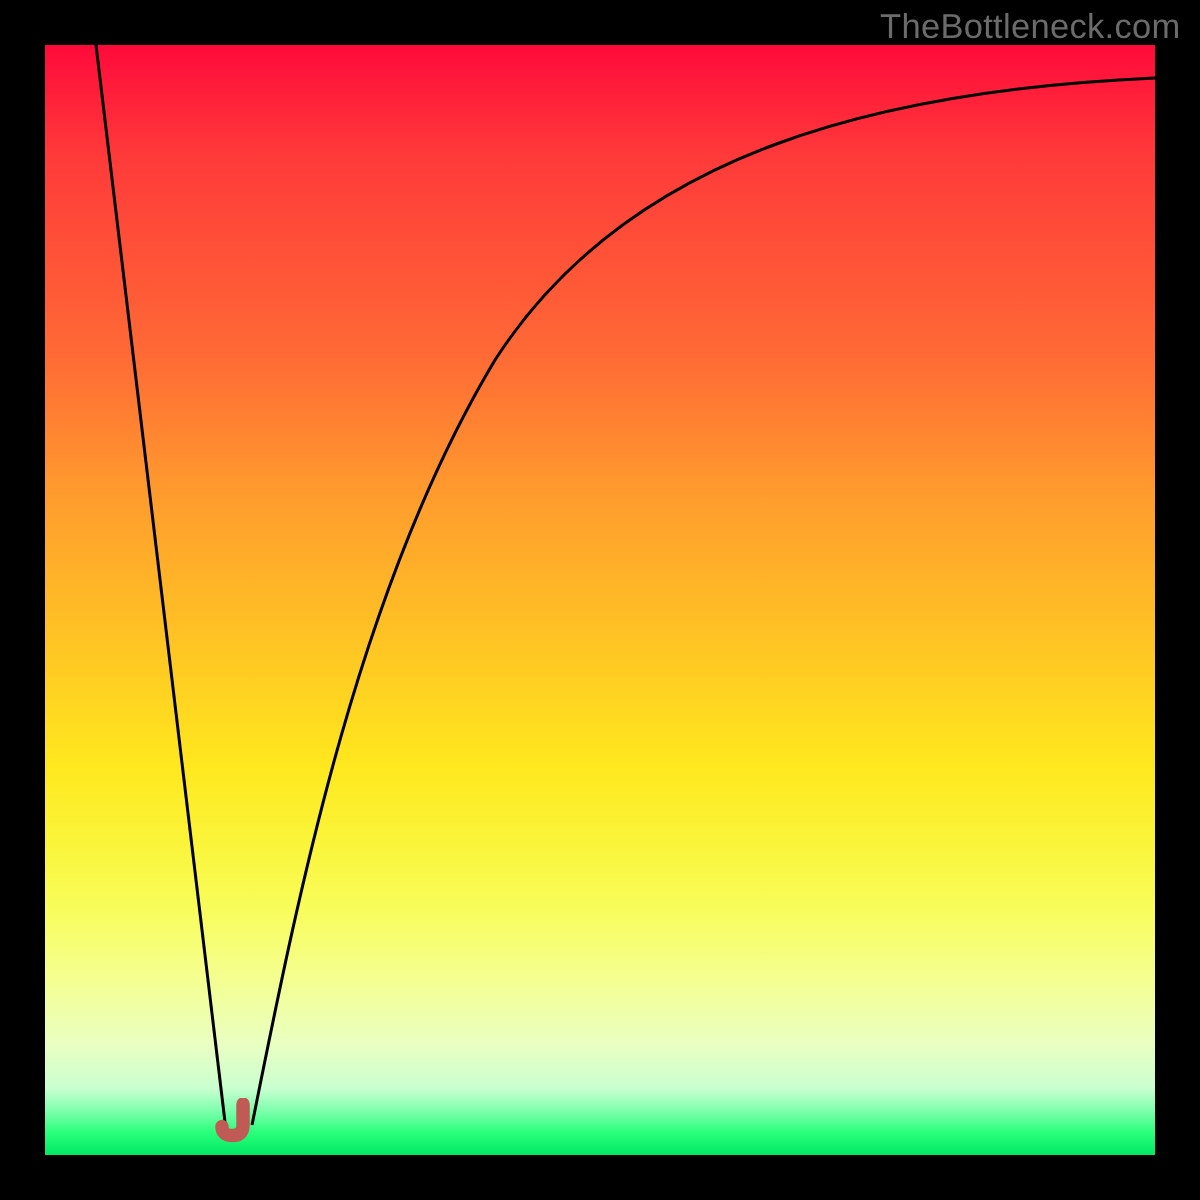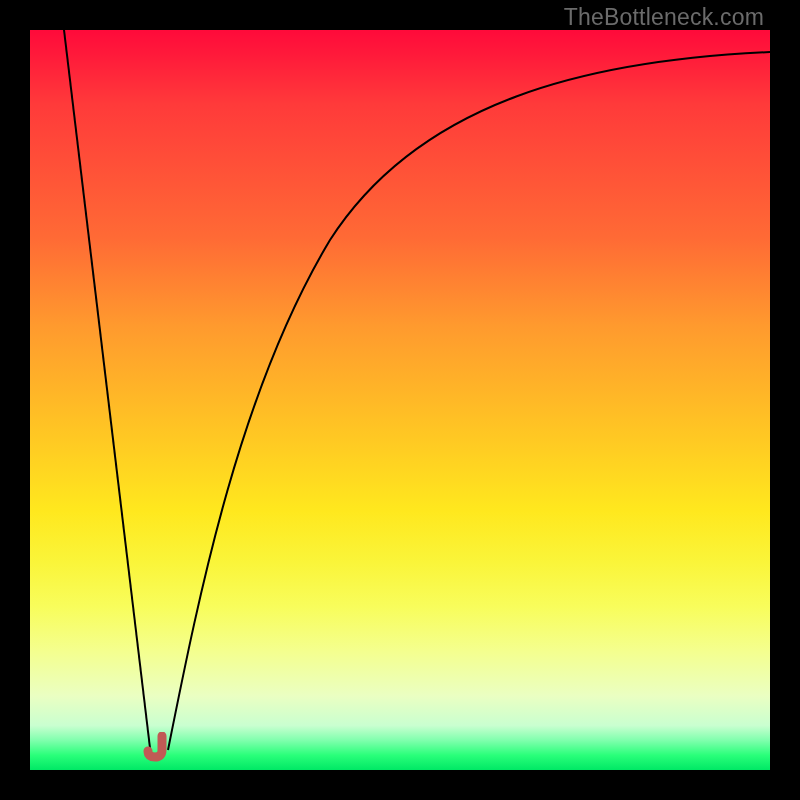--- a/index.html
+++ b/index.html
@@ -38,21 +38,21 @@
       #c9ffd0 94%,
       #7fffad 96%,
       #2aff7a 98%,
       #00e865 100%
     );
     overflow: hidden;
   }
   .watermark {
     position: absolute;
     top: 4px;
-    right: 36px;
+    right: 13px;
     color: #6b6b6b;
     font-size: 23px;
     font-weight: 400;
     letter-spacing: 0.2px;
     user-select: none;
   }
   svg.curves {
     position: absolute;
     left: 0;
     top: 0;

